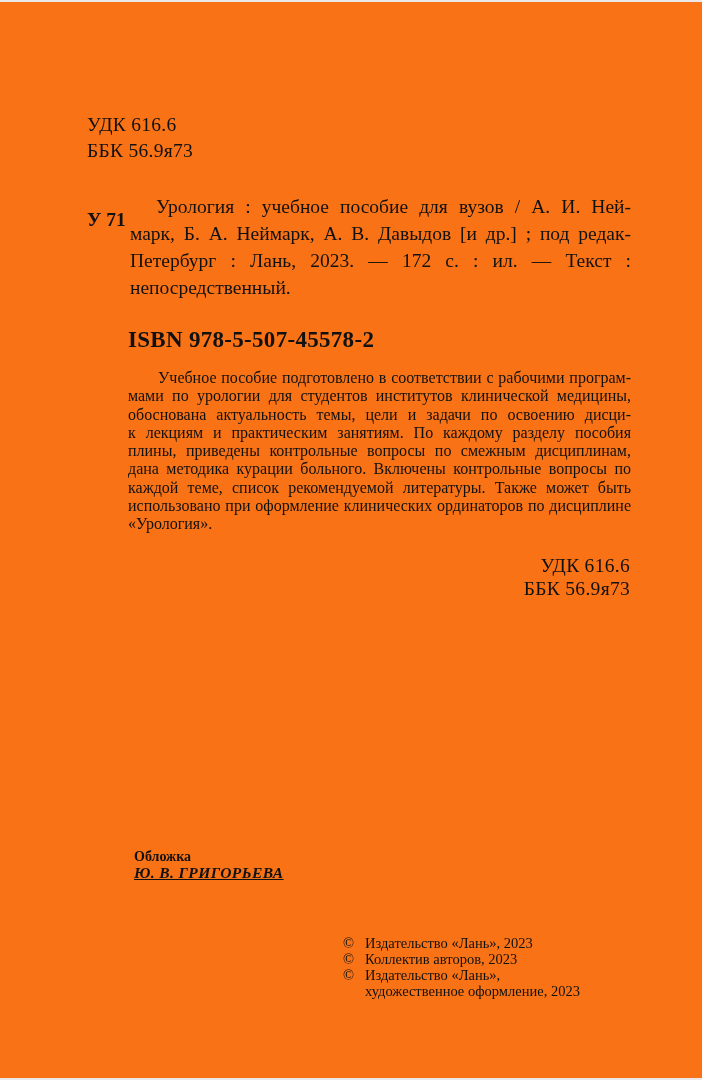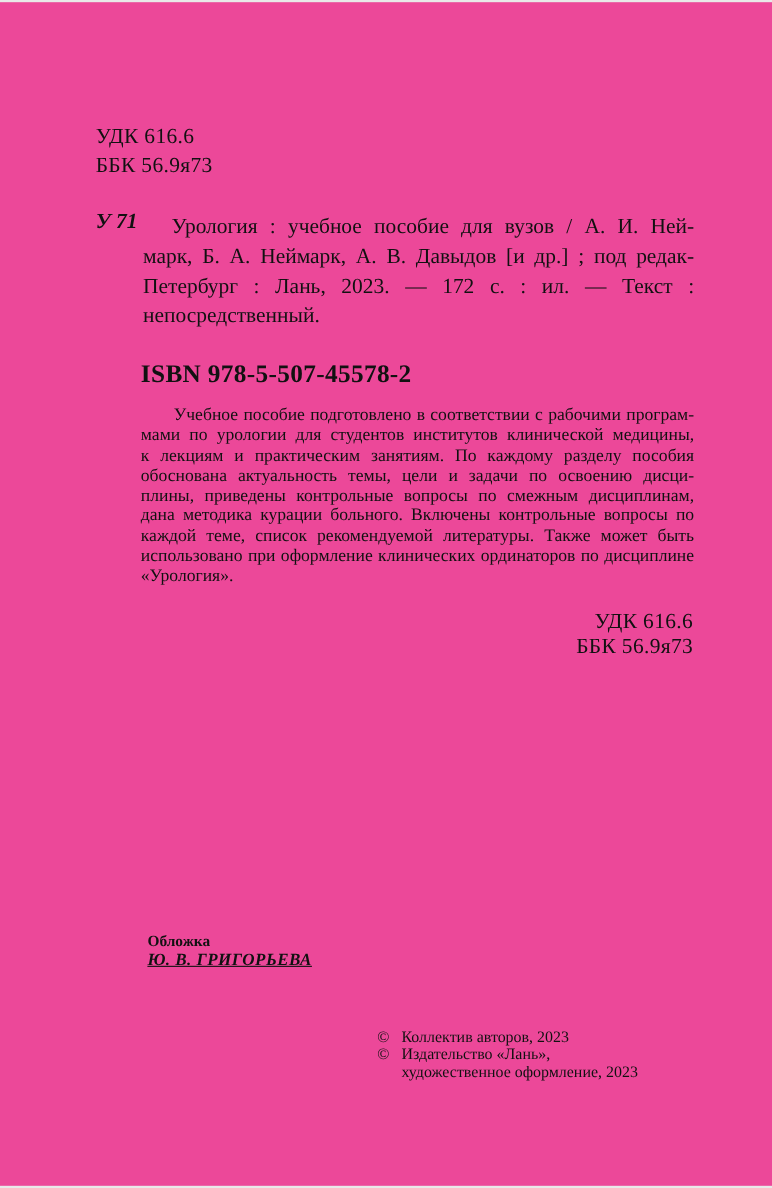--- a/index.html
+++ b/index.html
@@ -3,45 +3,44 @@
 <meta charset="utf-8">
 <title>Book imprint page</title>
 <style>
   html, body { margin: 0; padding: 0; background: #ffffff; }
   body { font-family: "Liberation Serif", "DejaVu Serif", serif; color: #111111; }
 
   .page {
     position: relative;
     width: 702px;
     height: 1080px;
-    background: #ec4899;
+    background: #f97316;
     overflow: hidden;
     margin: 0 auto;
   }
   
   .edge-top, .edge-bottom {
     position: absolute; left: 0; width: 100%; height: 2px;
     background: #e9e9e9;
   }
   .edge-top { top: 0; }
   .edge-bottom { bottom: 0; }
 
   
   .top-codes {
     position: absolute; left: 87px; top: 112px;
     font-size: 19.5px; line-height: 26px; letter-spacing: 0.3px;
     white-space: nowrap;
   }
 
   
   .bib-label {
-    position: absolute; left: 87px; top: 188px;
+    position: absolute; left: 87px; top: 206px;
     font-size: 19.5px; line-height: 27px; font-weight: bold;
     white-space: nowrap;
-    font-style: italic;
   }
   .bib-text {
     position: absolute; left: 130px; top: 193px; width: 501px;
     font-size: 19.5px; line-height: 27px;
   }
   .bib-text div {
     text-align: justify;
     text-align-last: justify;
   }
   .bib-text div:first-of-type { padding-left: 26px; }
@@ -123,23 +122,23 @@
 
   <div class="isbn">ISBN 978-5-507-45578-2</div>
 
   <div class="annotation">
 
       <div>Учебное пособие подготовлено в соответствии с рабочими програм-</div>
 
       <div>мами по урологии для студентов институтов клинической медицины,</div>
 
 
+      <div>обоснована актуальность темы, цели и задачи по освоению дисци-</div>
+
       <div>к лекциям и практическим занятиям. По каждому разделу пособия</div>
-
-      <div>обоснована актуальность темы, цели и задачи по освоению дисци-</div>
 
       <div>плины, приведены контрольные вопросы по смежным дисциплинам,</div>
 
       <div>дана методика курации больного. Включены контрольные вопросы по</div>
 
       <div>каждой теме, список рекомендуемой литературы. Также может быть</div>
 
       <div>использовано при оформление клинических ординаторов по дисциплине</div>
 
       <div>«Урология».</div>
@@ -150,20 +149,21 @@
     <div>ББК 56.9я73</div>
   </div>
 
   <div class="cover-credit">
     <div class="cover-role">Обложка</div>
     <div class="cover-name">Ю. В. ГРИГОРЬЕВА</div>
   </div>
 
   <div class="copyright">
 
+      <div class="c-line"><span class="c-sym">©</span><span>Издательство «Лань», 2023</span></div>
 
       <div class="c-line"><span class="c-sym">©</span><span>Коллектив авторов, 2023</span></div>
 
       <div class="c-line"><span class="c-sym">©</span><span>Издательство «Лань»,</span></div>
 
       <div class="c-line"><span class="c-sym"></span><span>художественное оформление, 2023</span></div>
     </div>
 
   <div class="edge-bottom"></div>
 </div>

